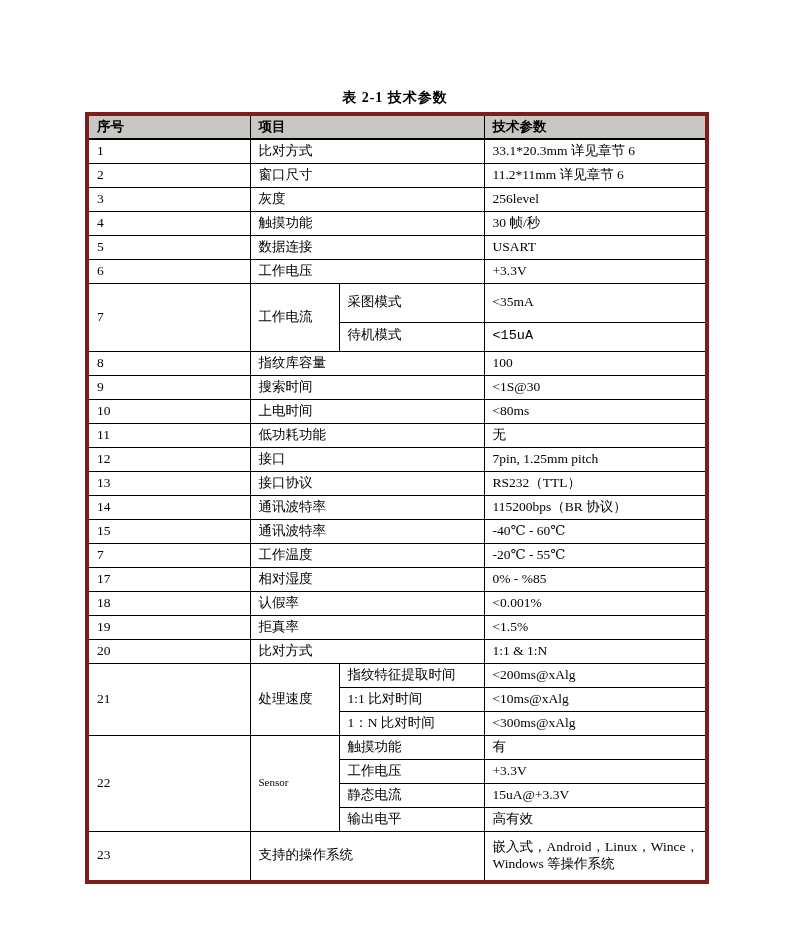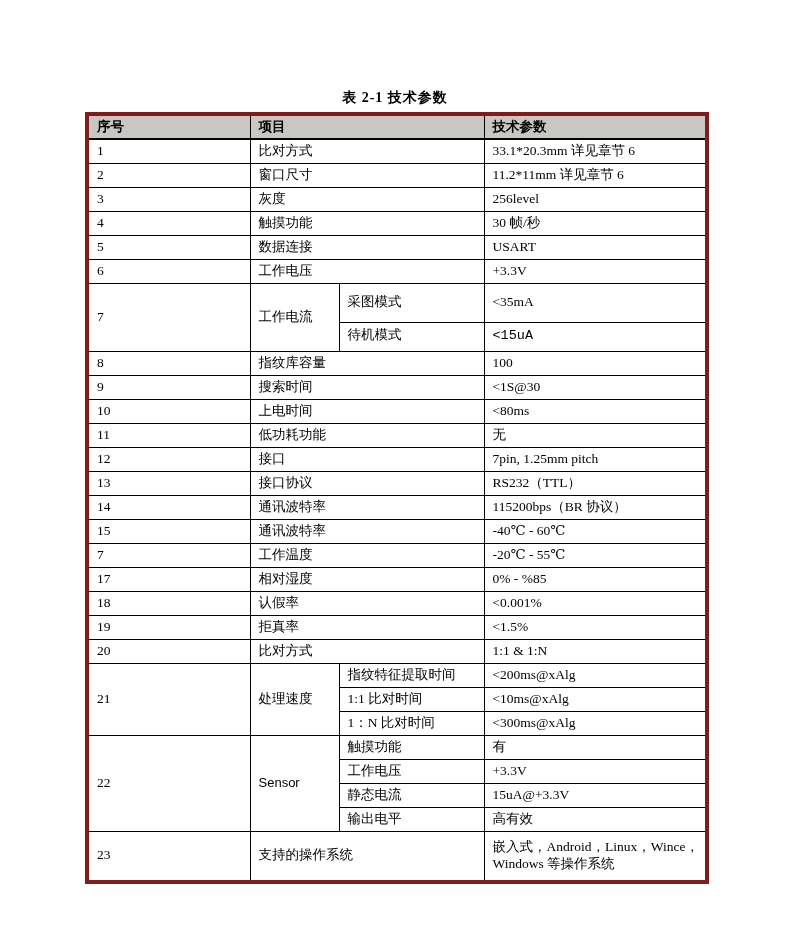--- a/index.html
+++ b/index.html
@@ -50,21 +50,21 @@
   }
   table.spec thead th {
     font-weight: bold;
     border-bottom: 2px solid #000000;
   }
   .h25 { height: 25px; }
   .h24 { height: 24px; }
   .h39 { height: 39px; }
   .h29 { height: 29px; font-family: Liberation Mono, monospace; }
   .h48 { height: 51px; }
-  .mono { font-family: Liberation Sans, sans-serif; font-size: 13px; }
+  .mono { font-family: Liberation Serif, serif; font-size: 11px; }
   .two-line { line-height: 23px; }
 </style>
 </head>
 <body>
 
 <div class="page">
 
 
   <div class="caption">表 2-1 技术参数</div>
 

